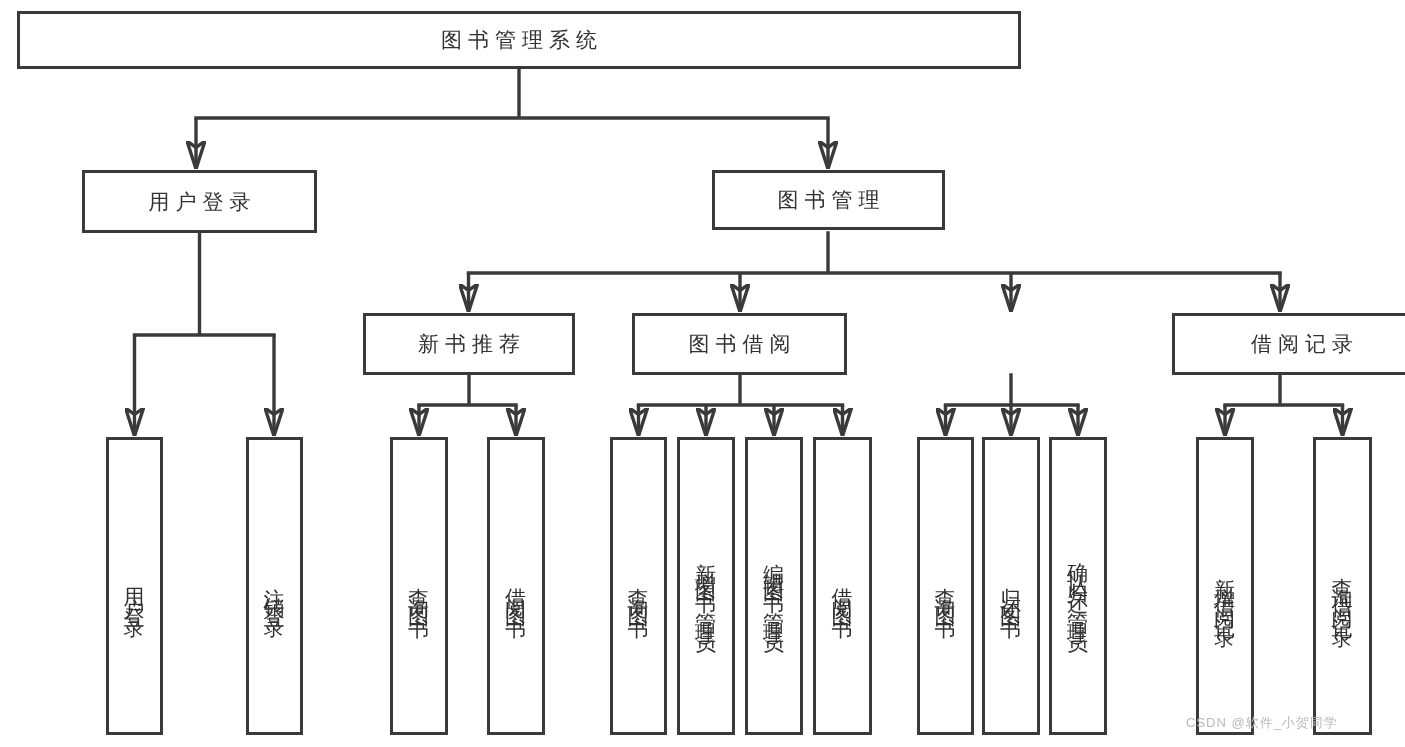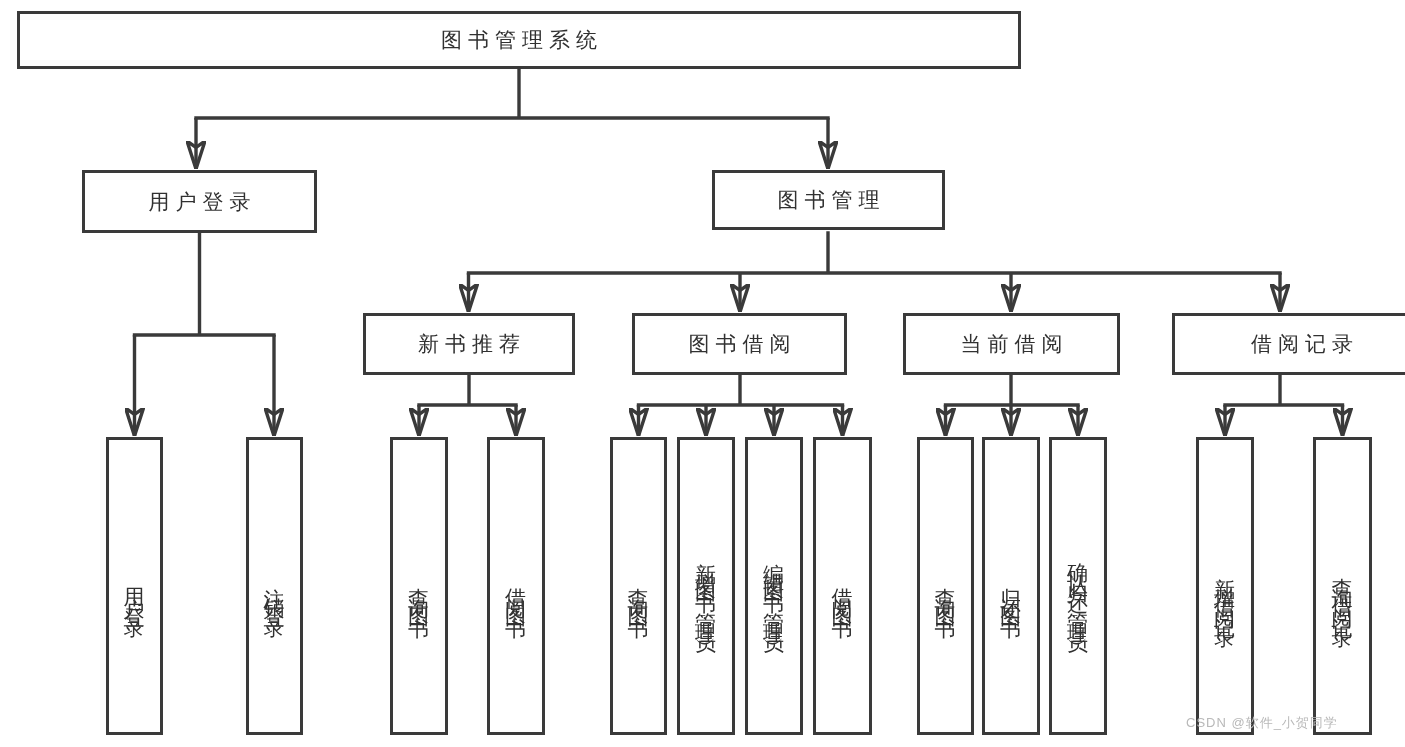--- a/index.html
+++ b/index.html
@@ -77,23 +77,20 @@
   <div class="box h" style="left:712px;top:170px;width:233px;height:60px">
     <span>图书管理</span>
   </div>
 
   <div class="box h" style="left:363px;top:313px;width:212px;height:62px">
     <span>新书推荐</span>
   </div>
   <div class="box h" style="left:632px;top:313px;width:215px;height:62px">
     <span>图书借阅</span>
   </div>
-  <div class="box h" style="left:903px;top:313px;width:217px;height:62px">
-    <span>当前借阅</span>
-  </div>
   <div class="box h" style="left:1172px;top:313px;width:260px;height:62px">
     <span>借阅记录</span>
   </div>
 
   <div class="box v" style="left:106px;width:57px">
     <span>用户登录</span>
   </div>
   <div class="box v" style="left:246px;width:57px">
     <span>注销登录</span>
   </div>

